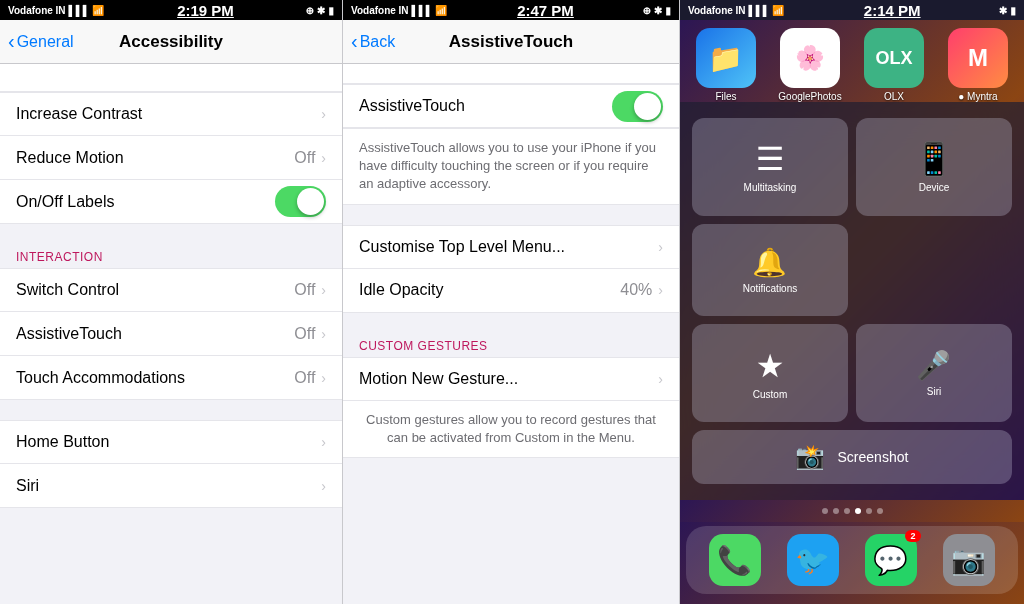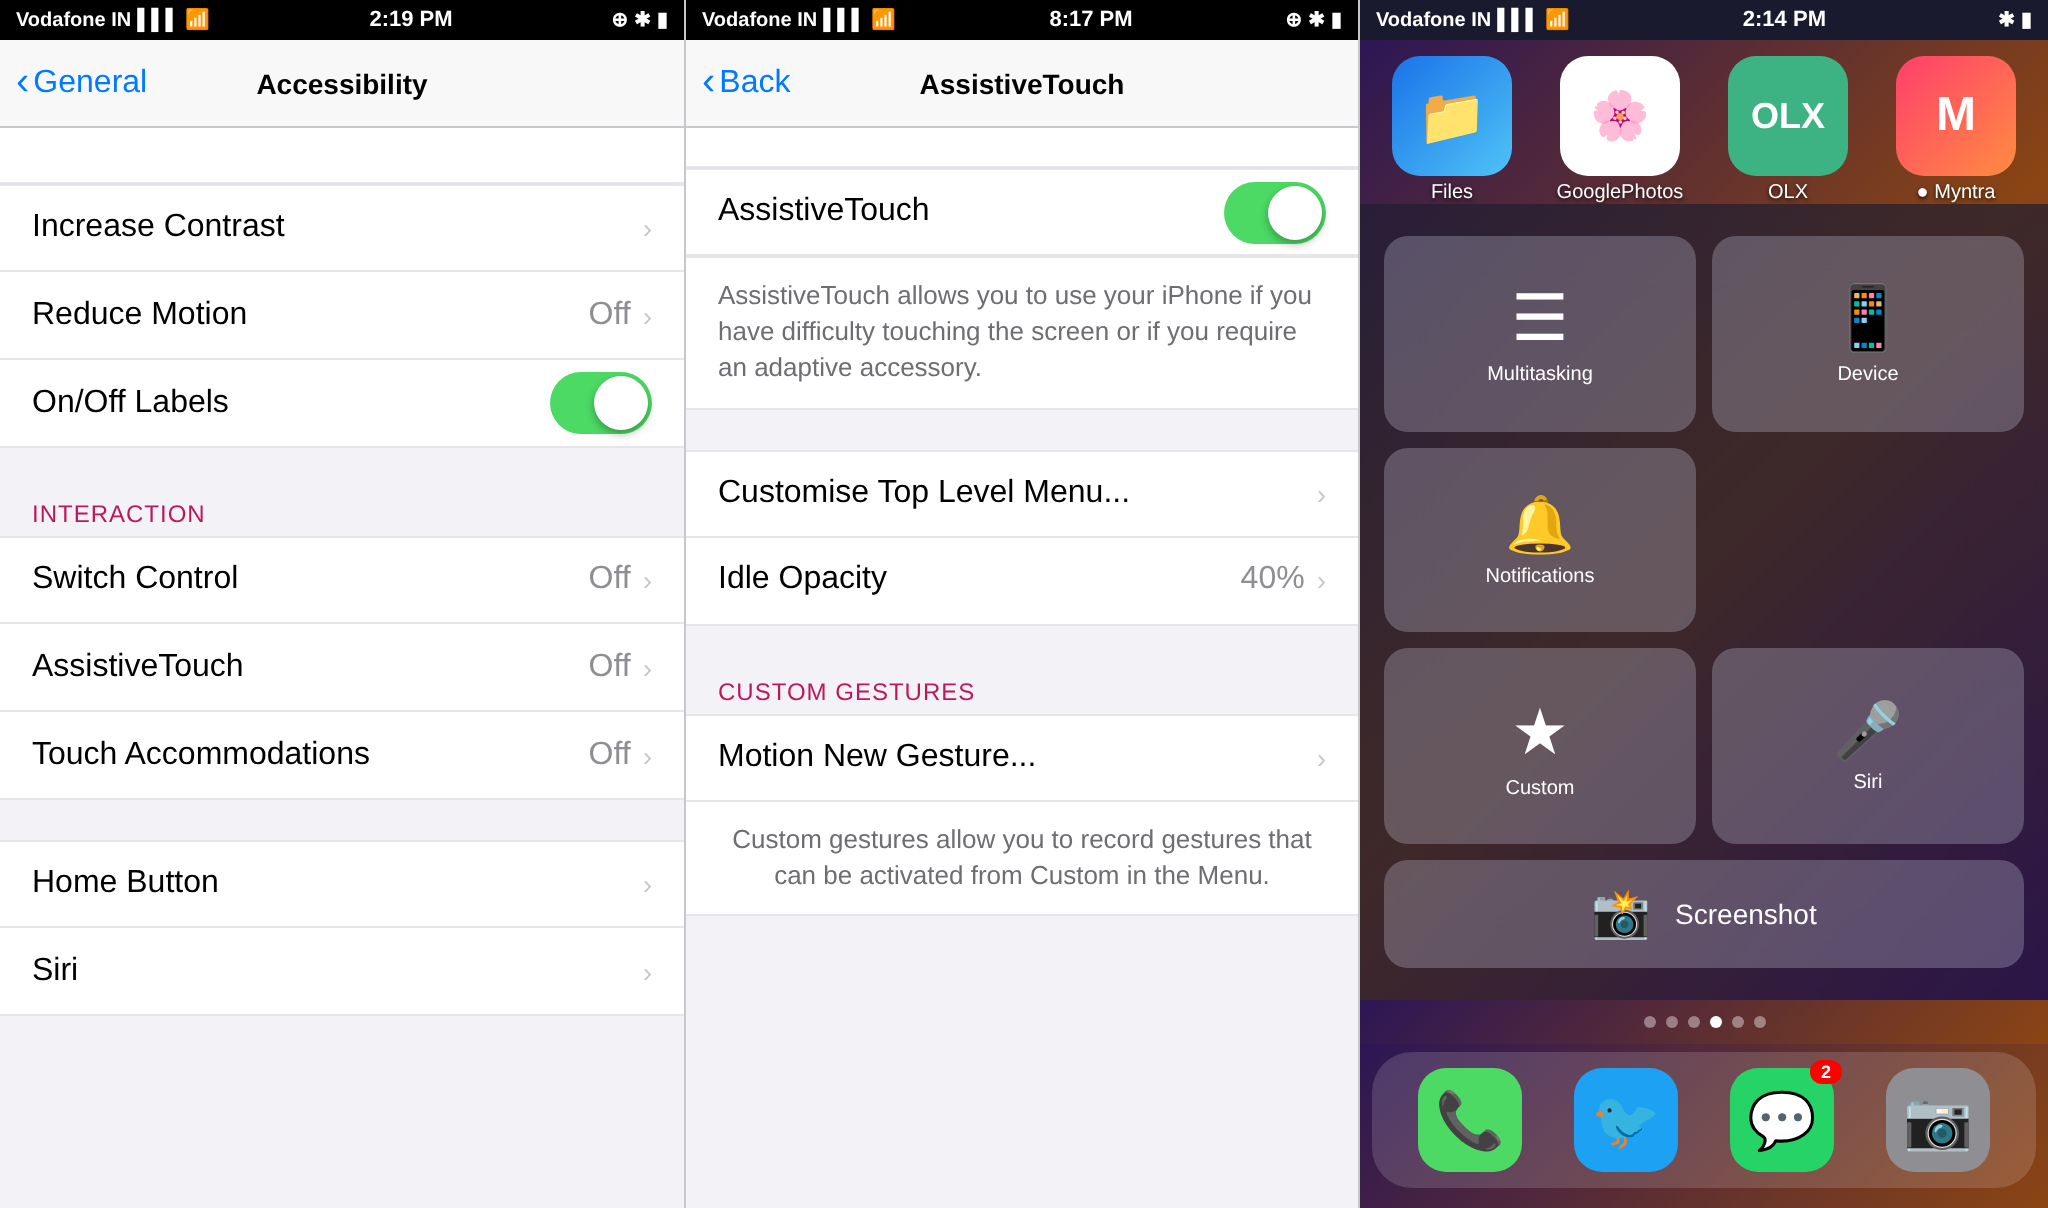--- a/index.html
+++ b/index.html
@@ -53,21 +53,21 @@
       align-items: center;
       justify-content: space-between;
       padding: 0 8px;
       font-size: 10px;
       color: #fff;
       font-weight: 600;
       flex-shrink: 0;
     }
     .status-bar-left { display: flex; align-items: center; gap: 3px; }
     .status-bar-right { display: flex; align-items: center; gap: 3px; }
-    .status-bar-center { font-size: 11px; font-weight: 700; }
+    .status-bar-center { font-size: 15px; font-weight: 700; text-decoration: underline; }
 
     
     .nav-bar {
       height: 44px;
       background: rgba(248,248,248,0.97);
       display: flex;
       align-items: center;
       justify-content: center;
       position: relative;
       border-bottom: 1px solid #c8c8cc;
@@ -81,21 +81,21 @@
       color: #007aff;
       font-size: 16px;
       gap: 2px;
       cursor: pointer;
     }
     .nav-bar .back-chevron {
       font-size: 20px;
       color: #007aff;
     }
     .nav-bar .nav-title {
-      font-size: 14px;
+      font-size: 17px;
       font-weight: 600;
       color: #000;
     }
 
     
     .settings-list {
       flex: 1;
       overflow-y: auto;
     }
     .settings-group {
@@ -419,21 +419,21 @@
 </div>
 
 <div class="panel2">
 
   <div class="status-bar">
     <div class="status-bar-left">
       <span>Vodafone IN</span>
       <span>▌▌▌</span>
       <span>📶</span>
     </div>
-    <div class="status-bar-center">8:17 PM</div>
+    <div class="status-bar-center">2:47 PM</div>
     <div class="status-bar-right">
       <span>⊕</span>
       <span>✱</span>
       <span>▮</span>
     </div>
   </div>
 
   <div class="nav-bar">
     <div class="back-btn">
       <span class="back-chevron">‹</span>

